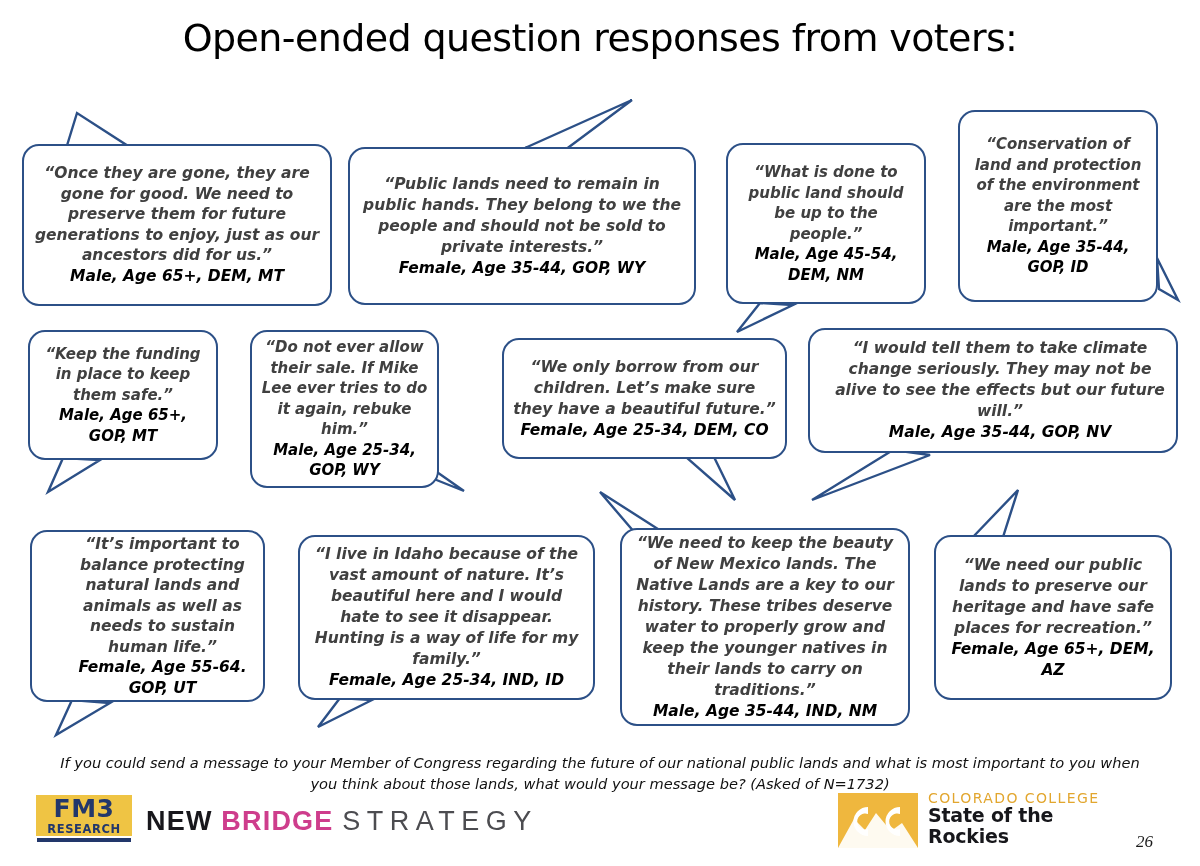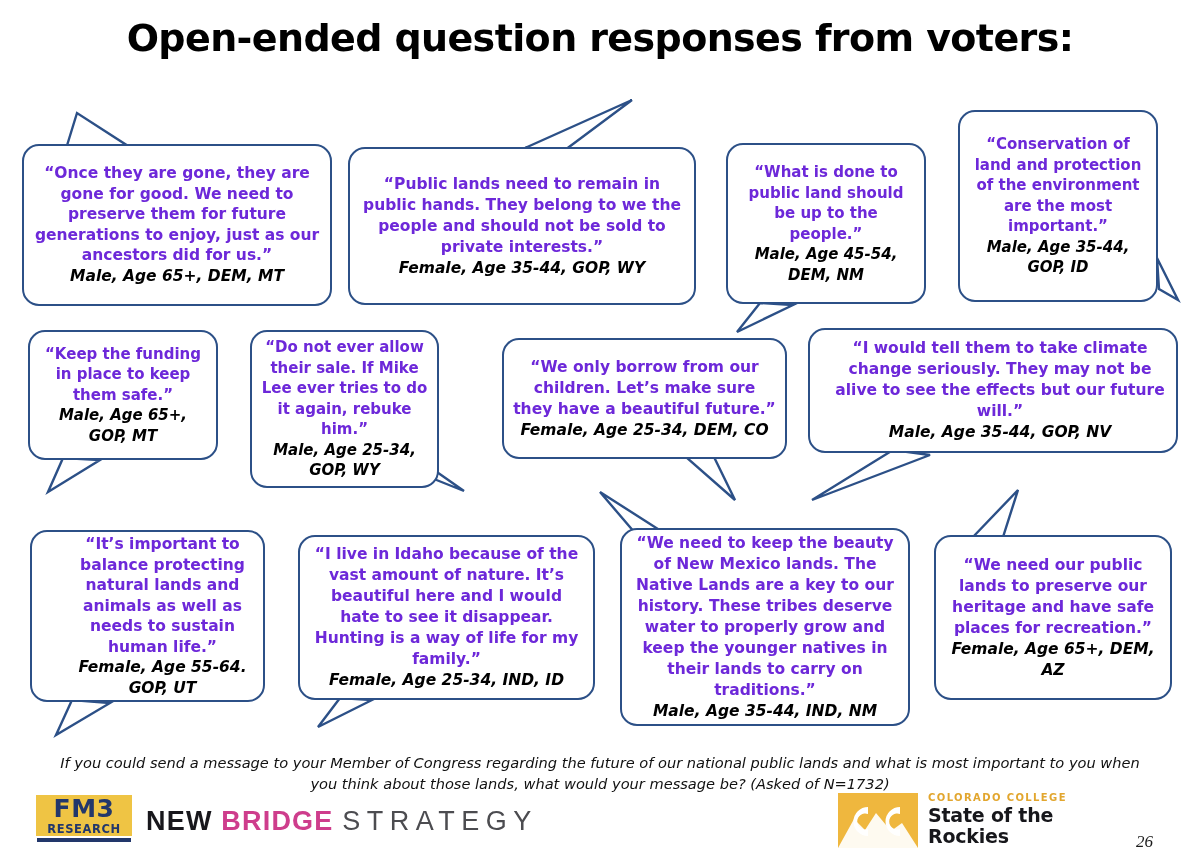--- a/index.html
+++ b/index.html
@@ -24,21 +24,21 @@
   }
 
   
   .slide-title {
     position: absolute;
     left: 0;
     top: 16px;
     width: 1200px;
     text-align: center;
     font-family: "DejaVu Sans", sans-serif;
-    font-weight: bold;
+    font-weight: normal;
     font-size: 38px;
     letter-spacing: -0.6px;
     color: #000000;
     white-space: nowrap;
   }
 
   
   .bubble {
     position: absolute;
     box-sizing: border-box;
@@ -48,22 +48,23 @@
     display: flex;
     flex-direction: column;
     align-items: center;
     justify-content: center;
     text-align: center;
     z-index: 3;
     padding: 6px 9px;
   }
   .bubble .quote {
     font-family: "DejaVu Sans", sans-serif;
+    font-style: italic;
     font-weight: 600;
-    color: #6d28d9;
+    color: #404040;
     display: block;
   }
   .bubble .attrib {
     font-family: "DejaVu Sans", sans-serif;
     font-style: italic;
     font-weight: bold;
     color: #000000;
     display: block;
   }
 
@@ -169,22 +170,22 @@
     background: #EFB73E;
     overflow: hidden;
   }
   .cc-text {
     position: absolute;
     left: 90px;
     top: 0;
   }
   .cc-eyebrow {
     font-family: "DejaVu Sans", sans-serif;
-    font-weight: bold;
-    font-size: 10px;
+    font-weight: normal;
+    font-size: 14px;
     letter-spacing: 1.4px;
     color: #E2A62E;
     line-height: 14px;
   }
   .cc-name {
     font-family: "DejaVu Sans", sans-serif;
     font-weight: bold;
     font-size: 19px;
     line-height: 21px;
     color: #17171B;

